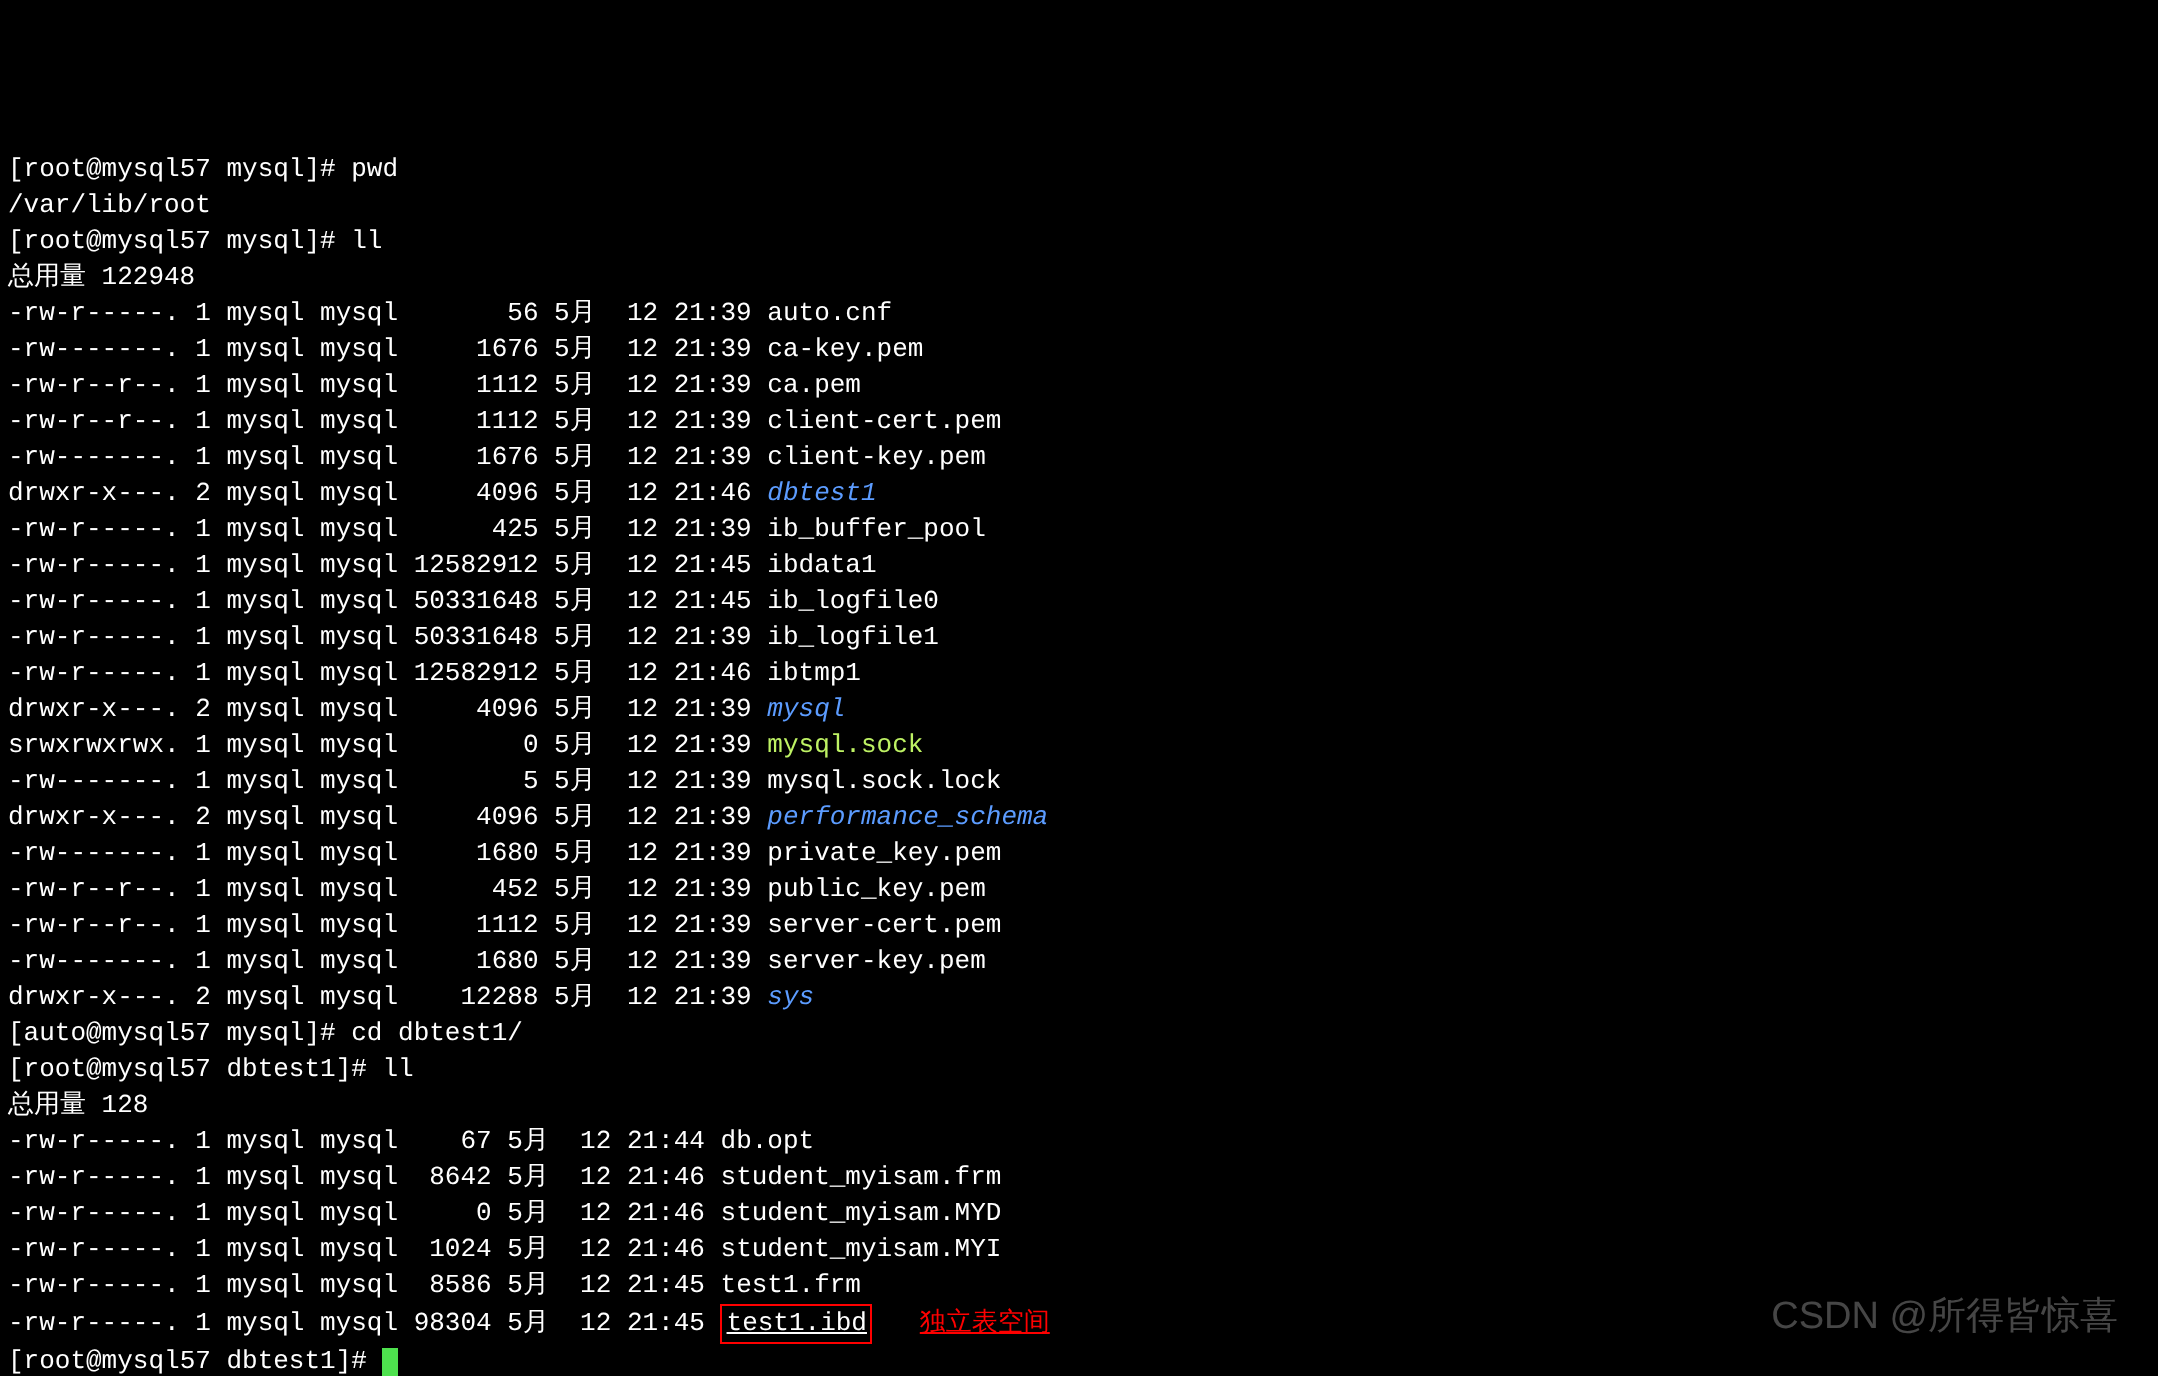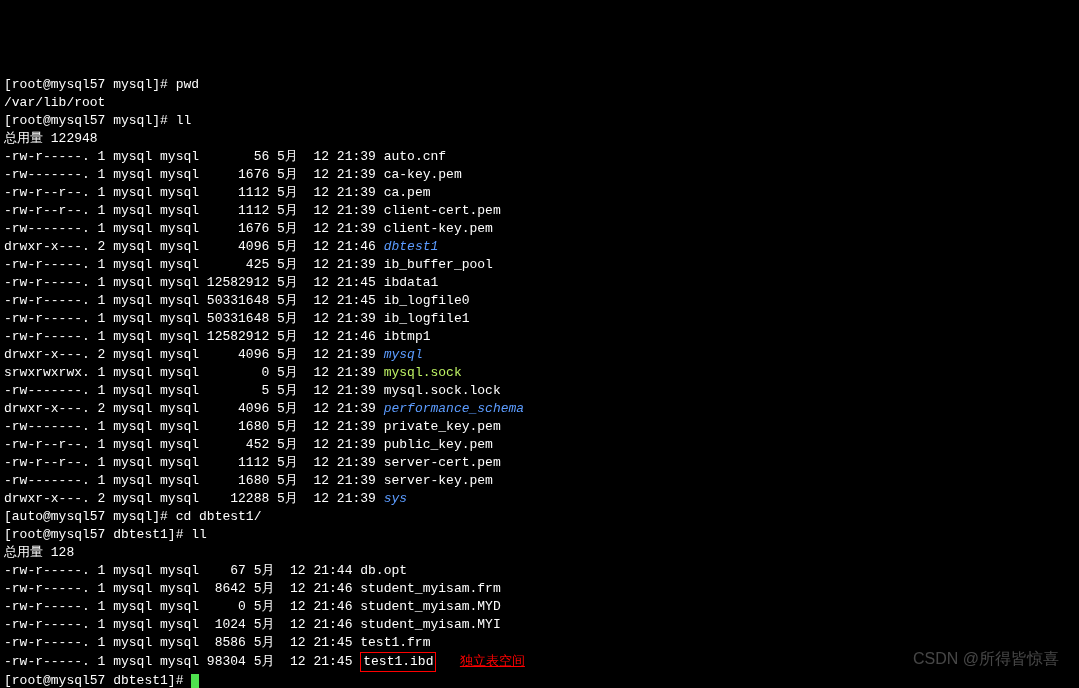--- a/index.html
+++ b/index.html
@@ -15,36 +15,37 @@
     height: 688px;
     box-sizing: border-box;
     position: relative;
   }
   .dir { color: #5c9cff; font-style: italic; }
   .sock { color: #bef264; }
   .red-box {
     border: 1px solid #ff0000;
     padding: 0 2px;
     display: inline-block;
+    text-decoration: underline;
   }
   .red-text { color: #ff0000; text-decoration: underline; }
   .cursor {
     background: #4ee14e;
     display: inline-block;
     width: 8px;
     height: 14px;
     vertical-align: middle;
   }
   .watermark {
     position: absolute;
     right: 20px;
     bottom: 20px;
     color: rgba(200,200,200,0.35);
     font-family: sans-serif;
-    font-size: 16px;
+    font-size: 19px;
   }
 </style>
 </head>
 <body>
 
 
 
 <div id="out"><span>[root@mysql57 mysql]# pwd</span>
 <span>/var/lib/root</span>
 <span>[root@mysql57 mysql]# ll</span>

